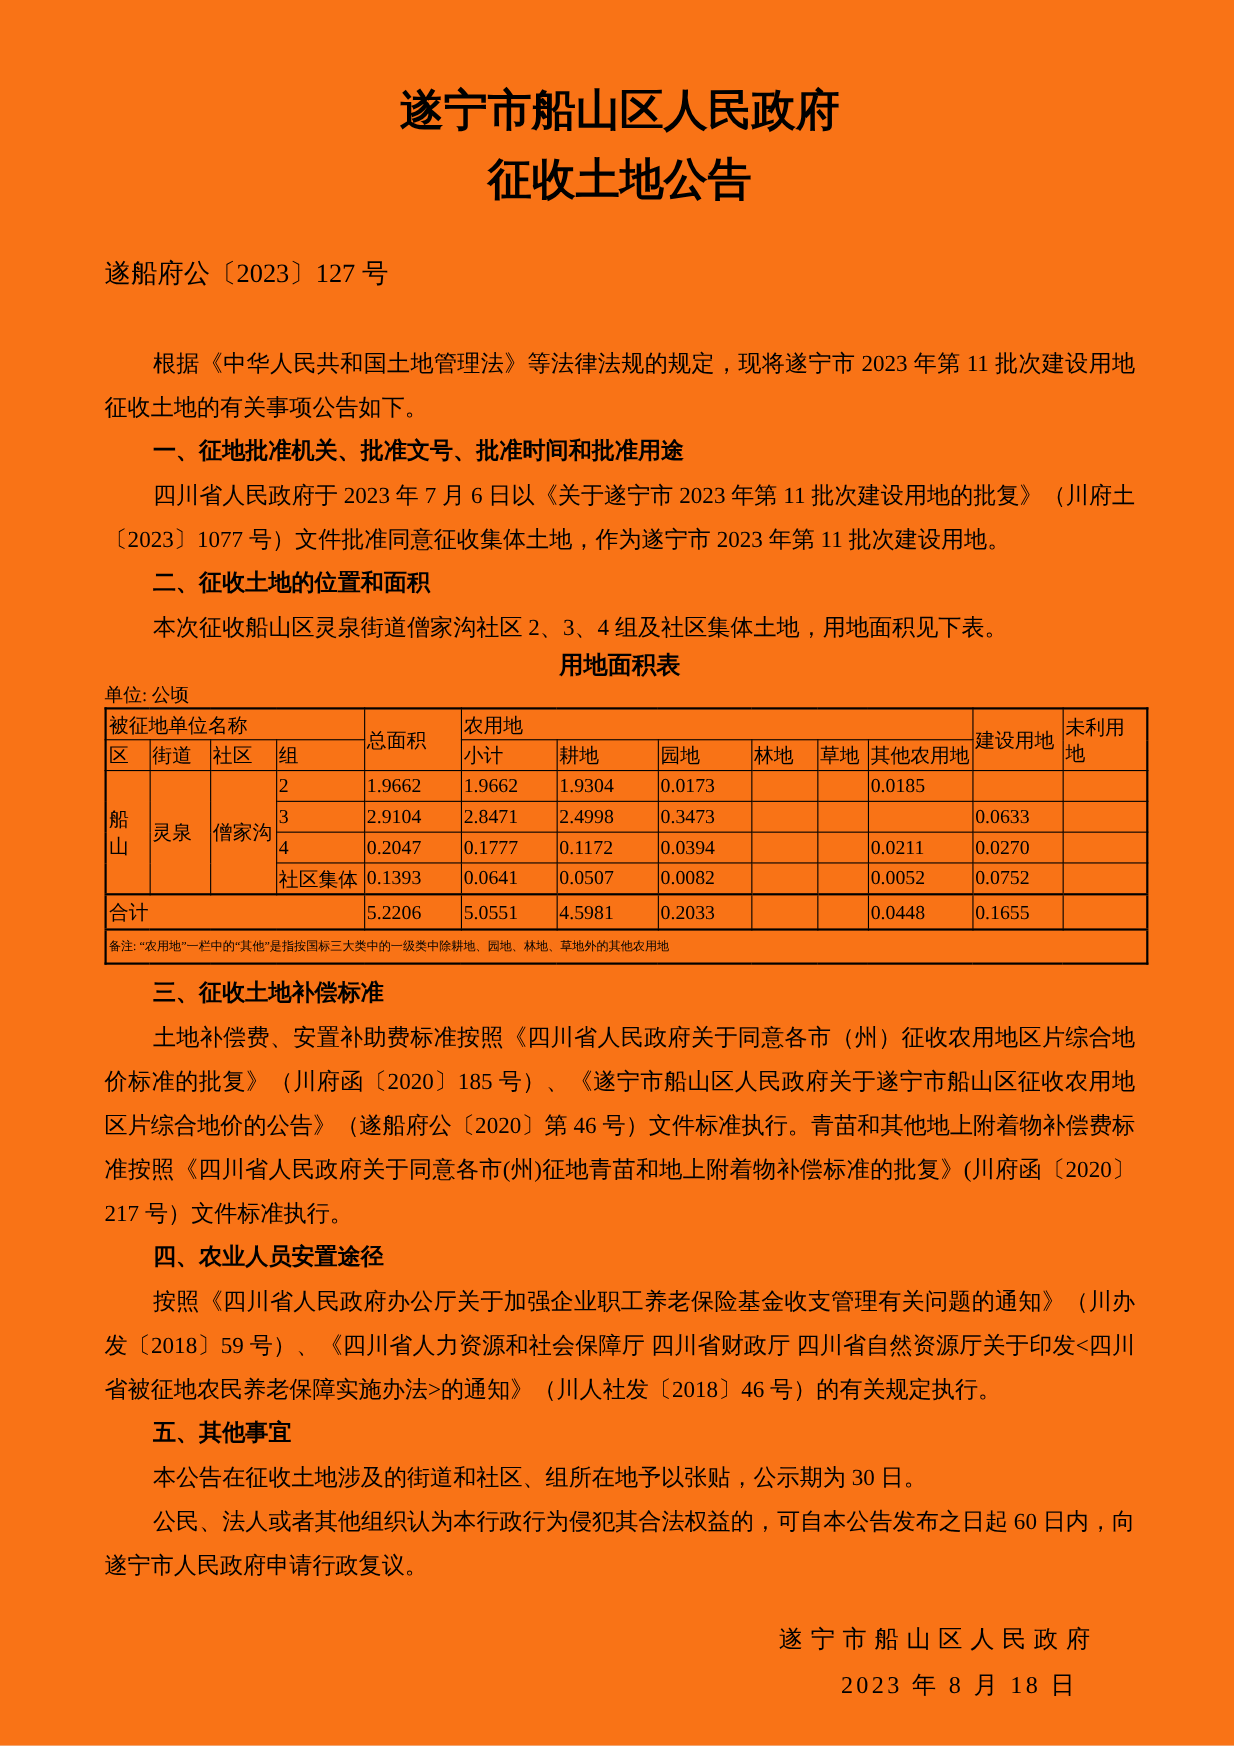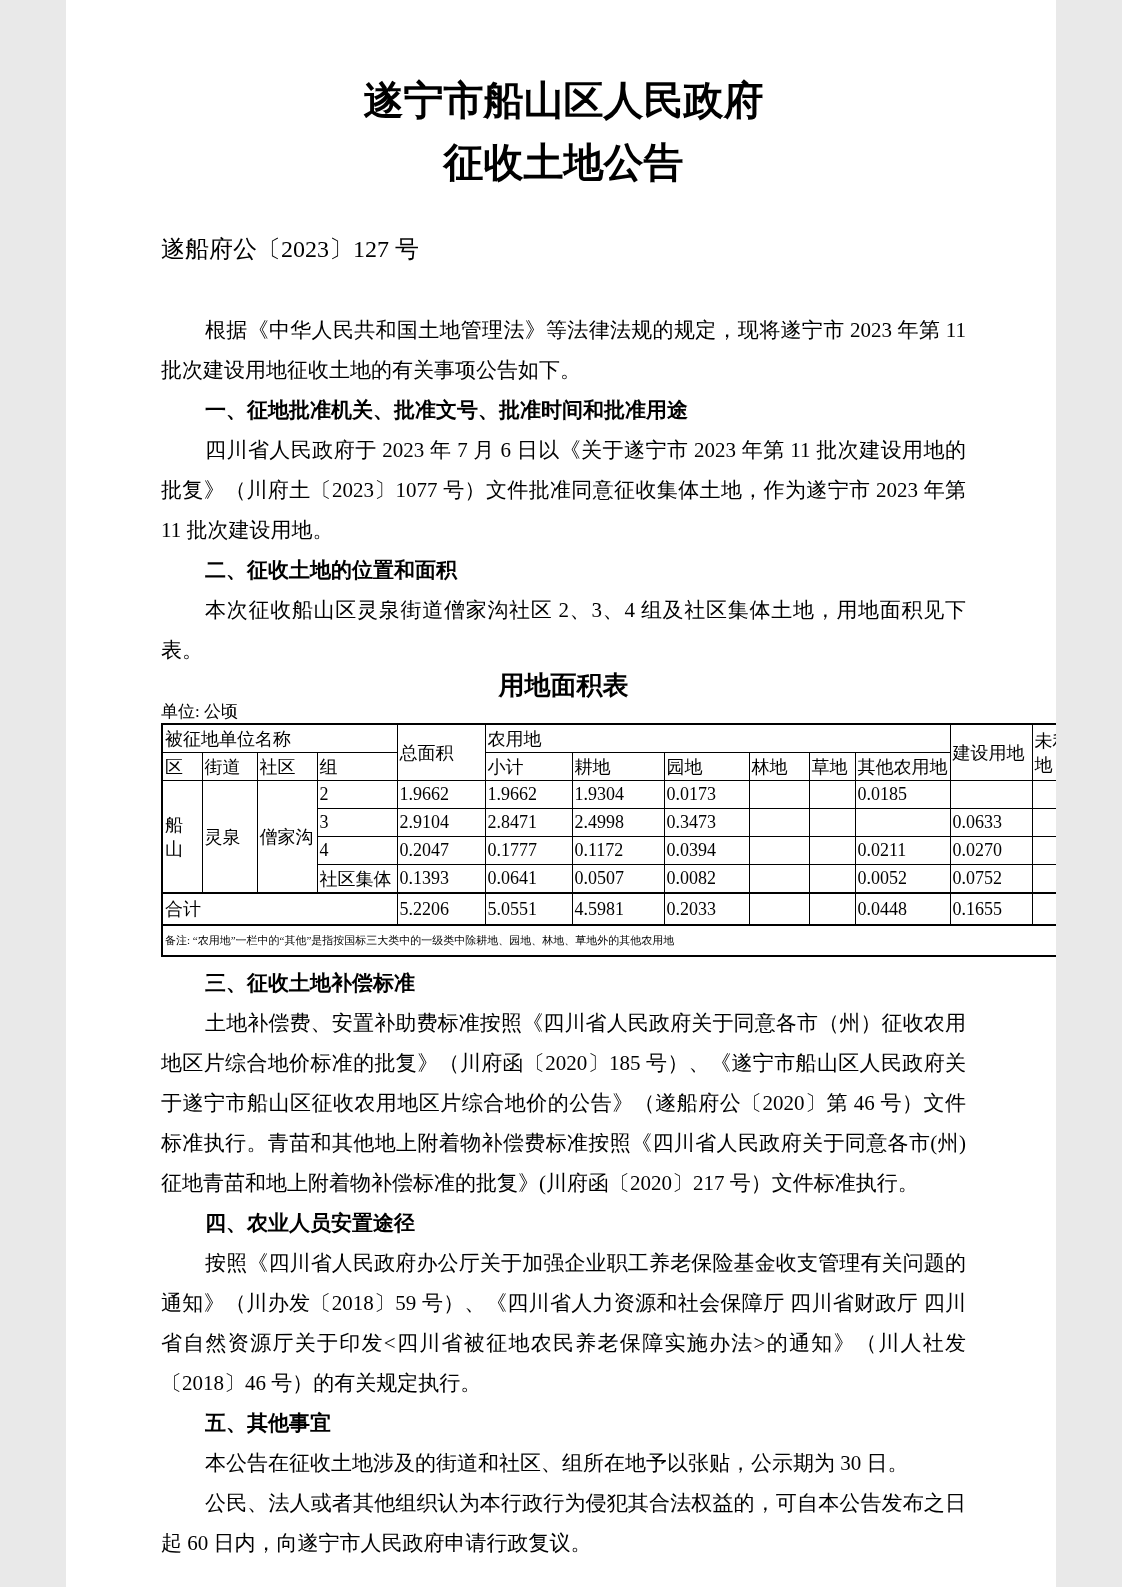--- a/index.html
+++ b/index.html
@@ -1,21 +1,21 @@
 <!DOCTYPE html>
 <html><head>
 <meta charset="utf-8">
 <style>
   html, body { margin: 0; padding: 0; background: #e9e9e9; }
   .page {
     position: relative;
-    width: 990px;
+    width: 1122px;
     height: 1587px;
     margin: 0 auto;
-    background: #ffffff;
+    background: #f97316;
     overflow: hidden;
     font-family: "Liberation Serif", "DejaVu Serif", serif;
     color: #000;
   }
   .content { padding: 70px 90px 0 95px; }
 
   .doc-title {
     text-align: center;
     font-size: 40px;
     font-weight: bold;
@@ -38,21 +38,21 @@
   .heading {
     margin: 0;
     font-size: 21px;
     font-weight: bold;
     line-height: 40px;
     text-indent: 44px;
     font-family: "Liberation Sans", "DejaVu Sans", sans-serif;
   }
   .table-title {
     text-align: center;
-    font-size: 26px;
+    font-size: 22px;
     font-weight: bold;
     line-height: 30px;
     font-family: "Liberation Sans", "DejaVu Sans", sans-serif;
   }
   .unit-label {
     text-align: left;
     font-size: 17px;
     line-height: 23px;
   }
   table.area-table {

